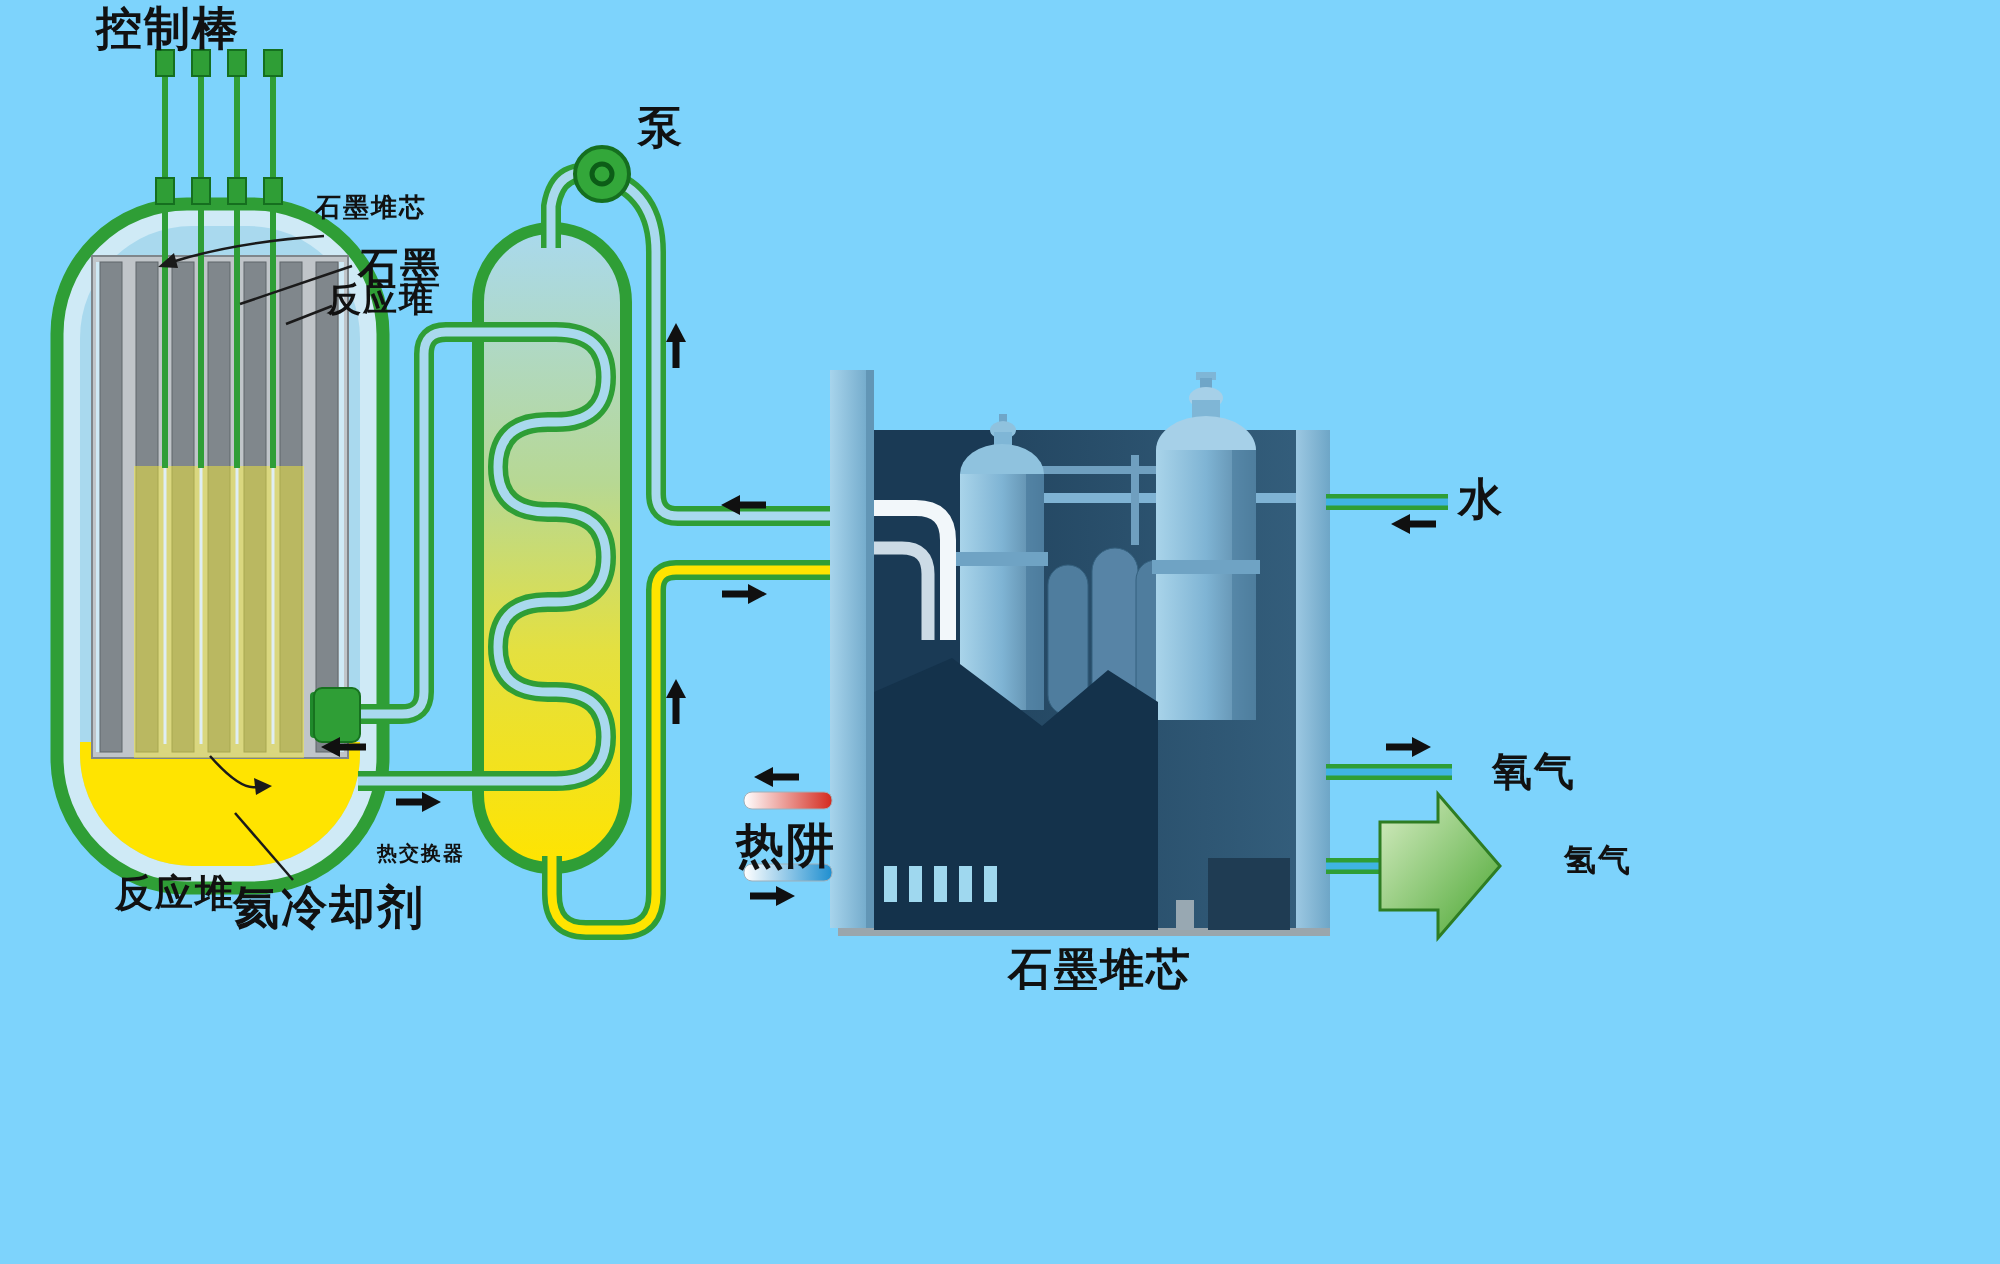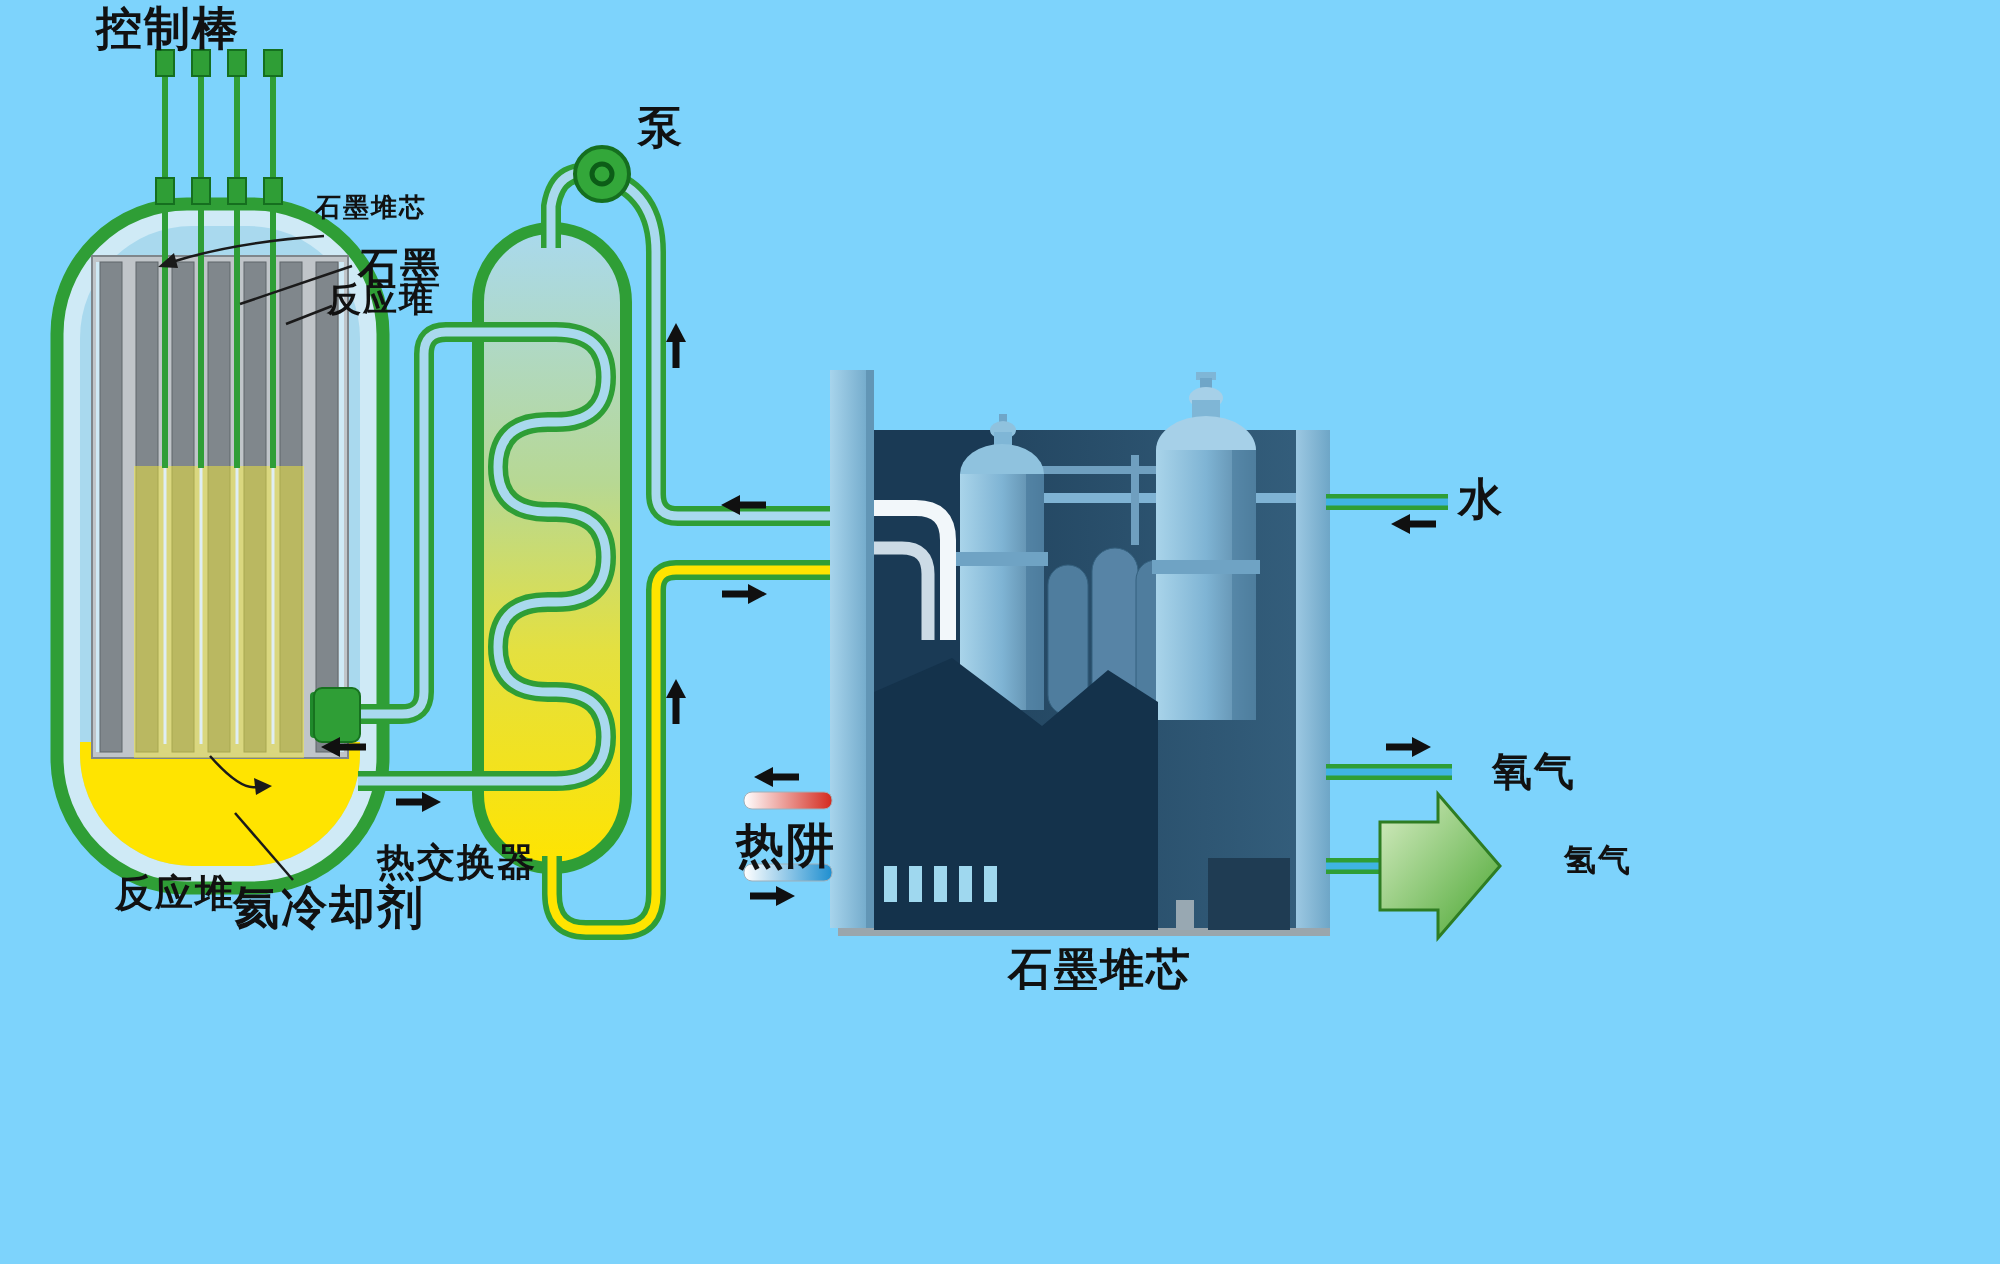--- a/index.html
+++ b/index.html
@@ -275,21 +275,21 @@
     <path class="leader" d="M 210 756 Q 240 790 256 787"></path>
     <polygon class="leader-head" points="272,786 254,778 256,795"></polygon>
   </g>
 </svg>
 
 <div class="lbl" style="left:96px;top:4px;font-size:46px">控制棒</div>
 <div class="lbl" style="left:638px;top:104px;font-size:44px">泵</div>
 <div class="lbl" style="left:315px;top:194px;font-size:26px">石墨堆芯</div>
 <div class="lbl" style="left:358px;top:246px;font-size:40px">石墨</div>
 <div class="lbl" style="left:327px;top:282px;font-size:34px">反应堆</div>
-<div class="lbl" style="left:377px;top:843px;font-size:38px">热交换器</div>
+<div class="lbl" style="left:377px;top:843px;font-size:20px">热交换器</div>
 <div class="lbl" style="left:115px;top:874px;font-size:38px">反应堆</div>
 <div class="lbl" style="left:233px;top:883px;font-size:46px">氦冷却剂</div>
 <div class="lbl" style="left:736px;top:820px;font-size:48px">热阱</div>
 <div class="lbl" style="left:1008px;top:946px;font-size:44px">石墨堆芯</div>
 <div class="lbl" style="left:1458px;top:476px;font-size:44px">水</div>
 <div class="lbl" style="left:1492px;top:750px;font-size:40px">氧气</div>
 <div class="lbl" style="left:1564px;top:844px;font-size:32px">氢气</div>
 
 </div>
 

